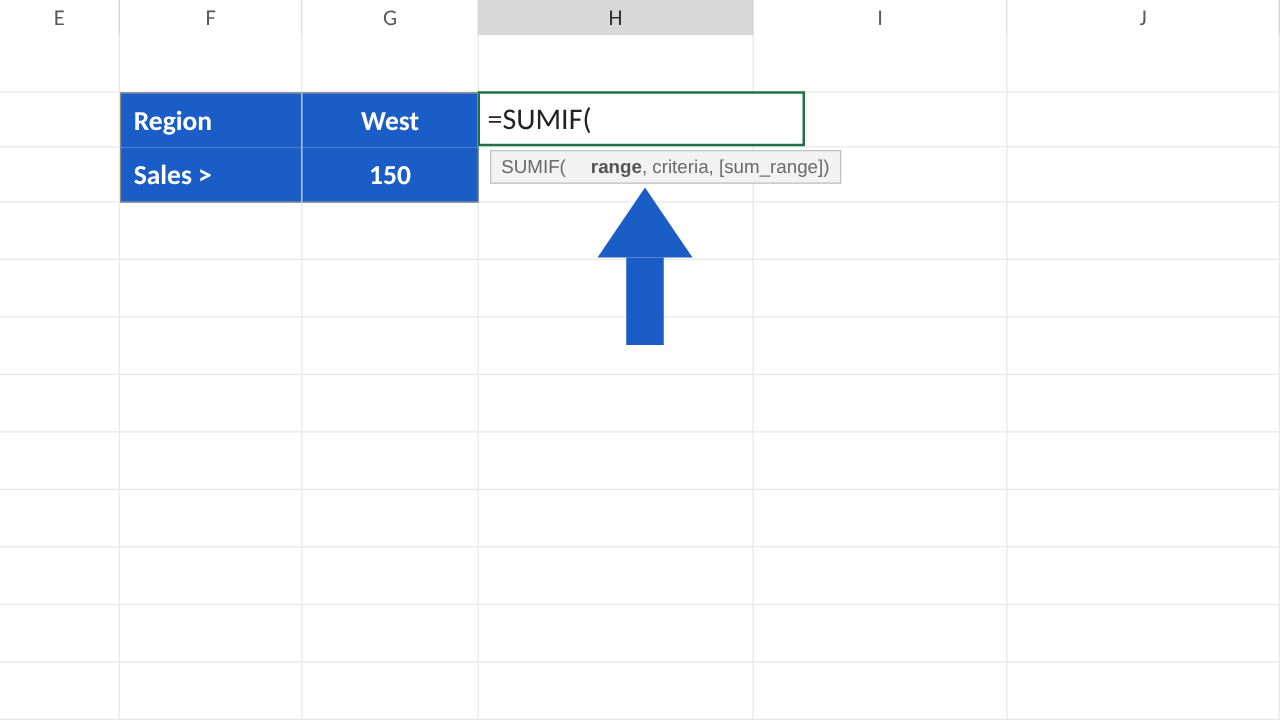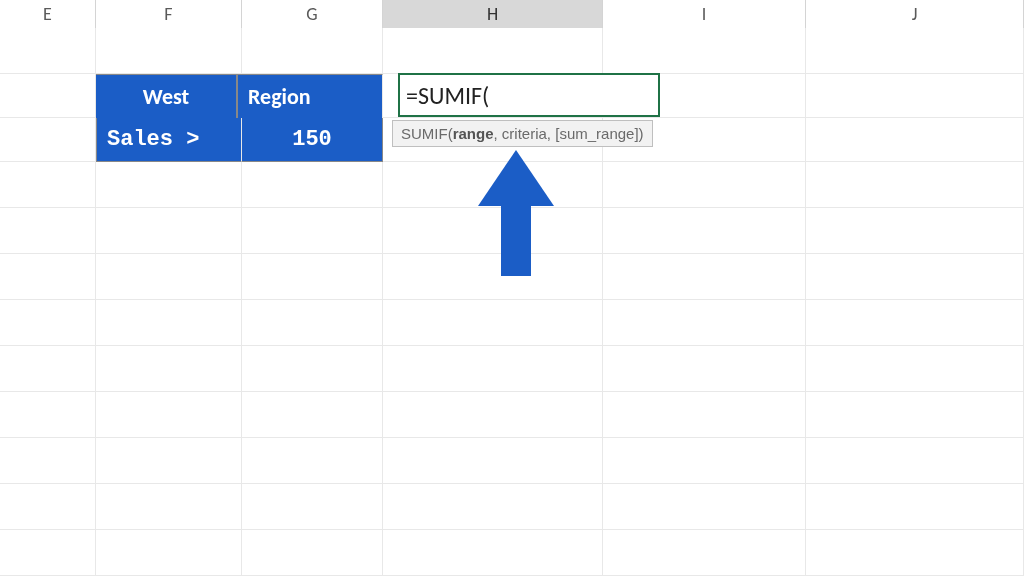--- a/index.html
+++ b/index.html
@@ -68,32 +68,31 @@
     .active-cell {
       position: absolute;
       border: 2px solid #1f7246;
       background: #fff;
       font-size: 24px;
       color: #222;
       display: flex;
       align-items: center;
       padding: 0 6px;
       font-family: Calibri, 'Segoe UI', Arial, sans-serif;
-      margin-left: 16px;
     }
     .tooltip {
       position: absolute;
       background: #f2f2f2;
       border: 1px solid #bfbfbf;
       font-size: 15px;
       color: #6a6a6a;
       padding: 4px 8px;
       font-family: 'Segoe UI', Arial, sans-serif;
     }
-    .tooltip b { color: #555; font-weight: 700; }
+    .tooltip b { color: #555; font-weight: 700; margin-left: 20px; }
 
     .arrow {
       position: absolute;
     }
     .arrow-stem {
       width: 30px;
       height: 70px;
       background: #1b5dc6;
       margin: 0 auto;
     }
@@ -133,28 +132,28 @@
       <div class="cell w-E"></div>
       <div class="cell w-F"></div>
       <div class="cell w-G"></div>
       <div class="cell w-H"></div>
       <div class="cell w-I"></div>
       <div class="cell w-J"></div>
     </div>
 
     <div class="row" style="height:44px;">
       <div class="cell w-E"></div>
+      <div class="cell w-F blue-cell table-border-left table-border-top">Region</div>
       <div class="cell w-G blue-cell blue-cell-center table-border-top table-border-right">West</div>
-      <div class="cell w-F blue-cell table-border-left table-border-top">Region</div>
-      <div class="cell w-H"></div>
-      <div class="cell w-I"></div>
-      <div class="cell w-J"></div>
-    </div>
-
-    <div class="row" style="height:44px;font-family:Liberation Mono, monospace;">
+      <div class="cell w-H"></div>
+      <div class="cell w-I"></div>
+      <div class="cell w-J"></div>
+    </div>
+
+    <div class="row" style="height:44px;">
       <div class="cell w-E"></div>
       <div class="cell w-F blue-cell table-border-left table-border-bottom">Sales &gt;</div>
       <div class="cell w-G blue-cell blue-cell-center table-border-bottom table-border-right">150</div>
       <div class="cell w-H"></div>
       <div class="cell w-I"></div>
       <div class="cell w-J"></div>
     </div>
 
     <div class="row">
       <div class="cell w-E"></div>

